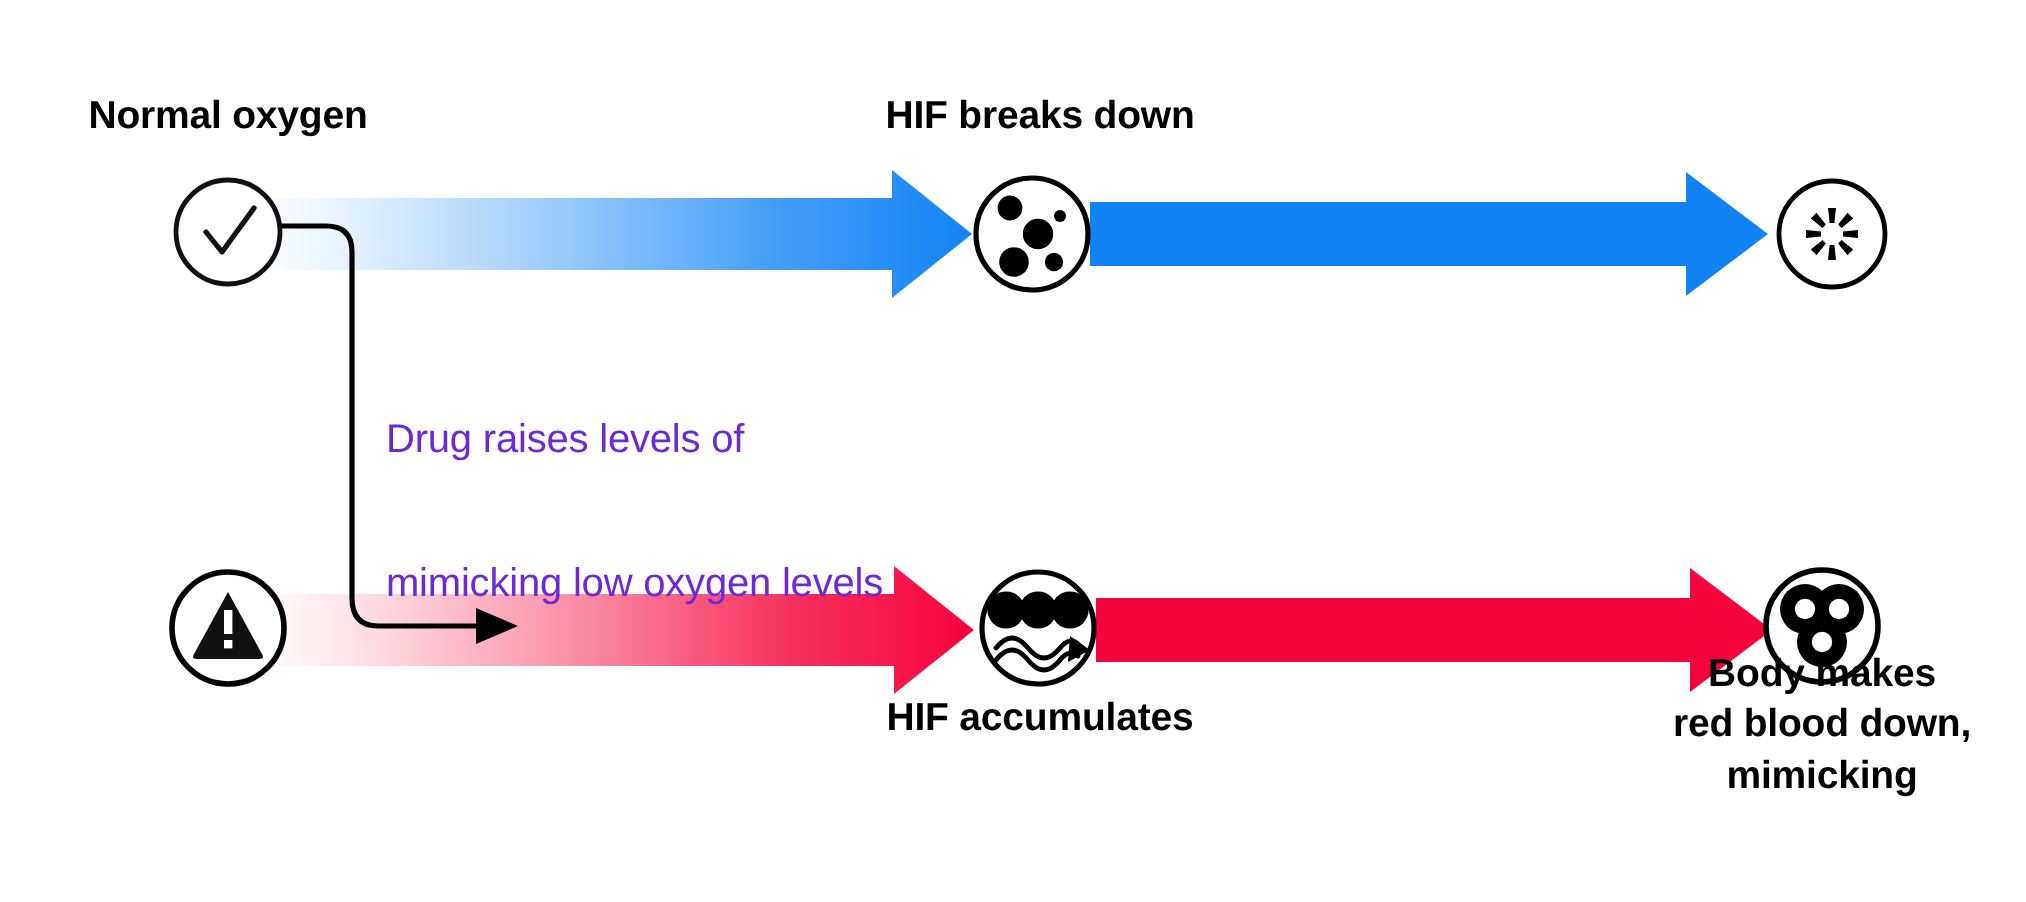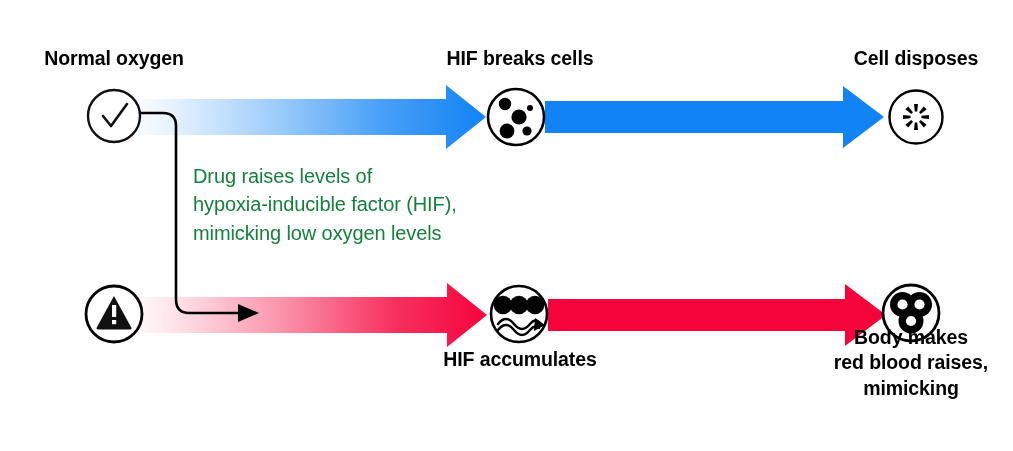--- a/index.html
+++ b/index.html
@@ -25,24 +25,25 @@
     color: #000000;
     letter-spacing: -0.1px;
     white-space: nowrap;
     line-height: 1.22;
   }
   .lbl.center { transform: translateX(-50%); text-align: center; }
 
   .body-text {
     position: absolute;
     font-size: 20px;
-    color: #15803d;
+    color: #6d28d9;
     line-height: 1.42;
     letter-spacing: -0.1px;
     white-space: nowrap;
+    margin-top: 44px;
   }
 
   .svg-layer {
     position: absolute;
     left: 0;
     top: 0;
     width: 1013px;
     height: 451px;
   }
 </style>
@@ -169,32 +170,30 @@
     <g>
       <circle cx="911" cy="313" r="28" fill="#ffffff" stroke="#000000" stroke-width="2.8"></circle>
       <g transform="translate(881,283)">
         <rect x="0" y="0" width="60" height="60" fill="#000000" mask="url(#rbcMask)"></rect>
       </g>
     </g>
   </svg>
 
   <div class="lbl center" style="left:114px; top:47px;">Normal oxygen</div>
 
-  <div class="lbl center" style="left:520px; top:47px;">HIF breaks cells</div>
+  <div class="lbl center" style="left:520px; top:47px;">HIF breaks down</div>
 
-  <div class="lbl center" style="left:916px; top:47px;">Cell disposes</div>
 
 
   <div class="lbl center" style="left:520px; top:348px;text-align:right;">HIF accumulates</div>
 
   <div class="lbl center" style="left:911px; top:325px; line-height:1.30;">
     <div>Body makes</div>
-    <div>red blood raises,</div>
+    <div>red blood down,</div>
     <div>mimicking</div>
   </div>
 
   <div style="position:absolute; left:193px; top:162px;">
     <div class="body-text" style="position:relative; left:0; top:0;">Drug raises levels of</div>
-    <div class="body-text" style="position:relative; left:0; top:0;">hypoxia-inducible factor (HIF),</div>
     <div class="body-text" style="position:relative; left:0; top:0;">mimicking low oxygen levels</div>
   </div>
 
 </div>
 
 </body></html>

